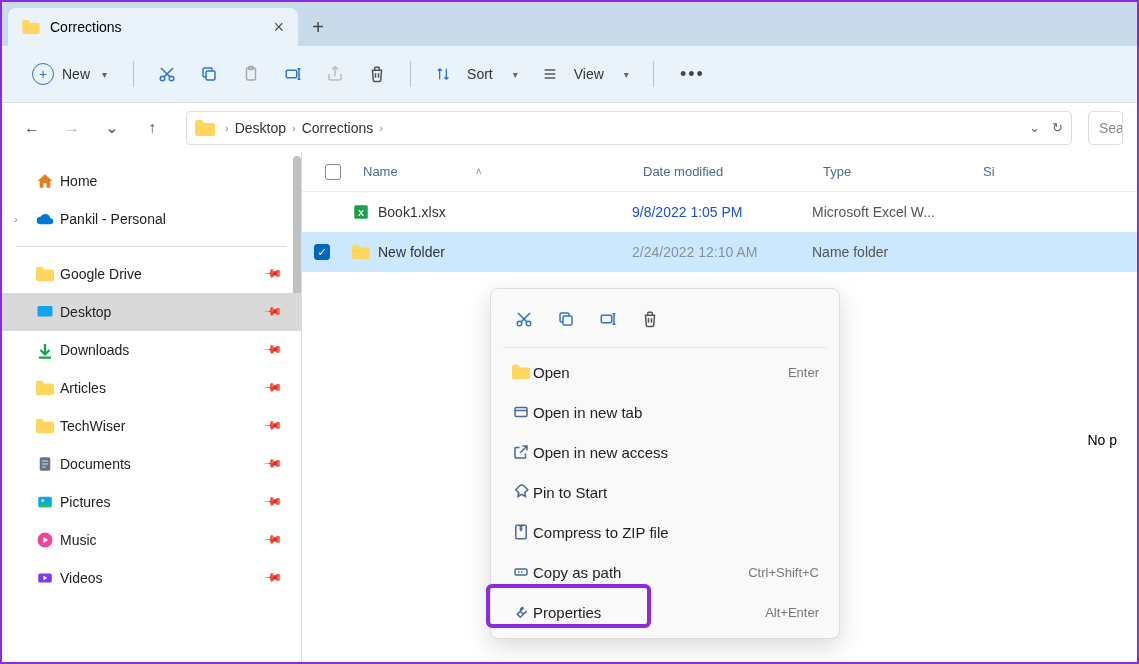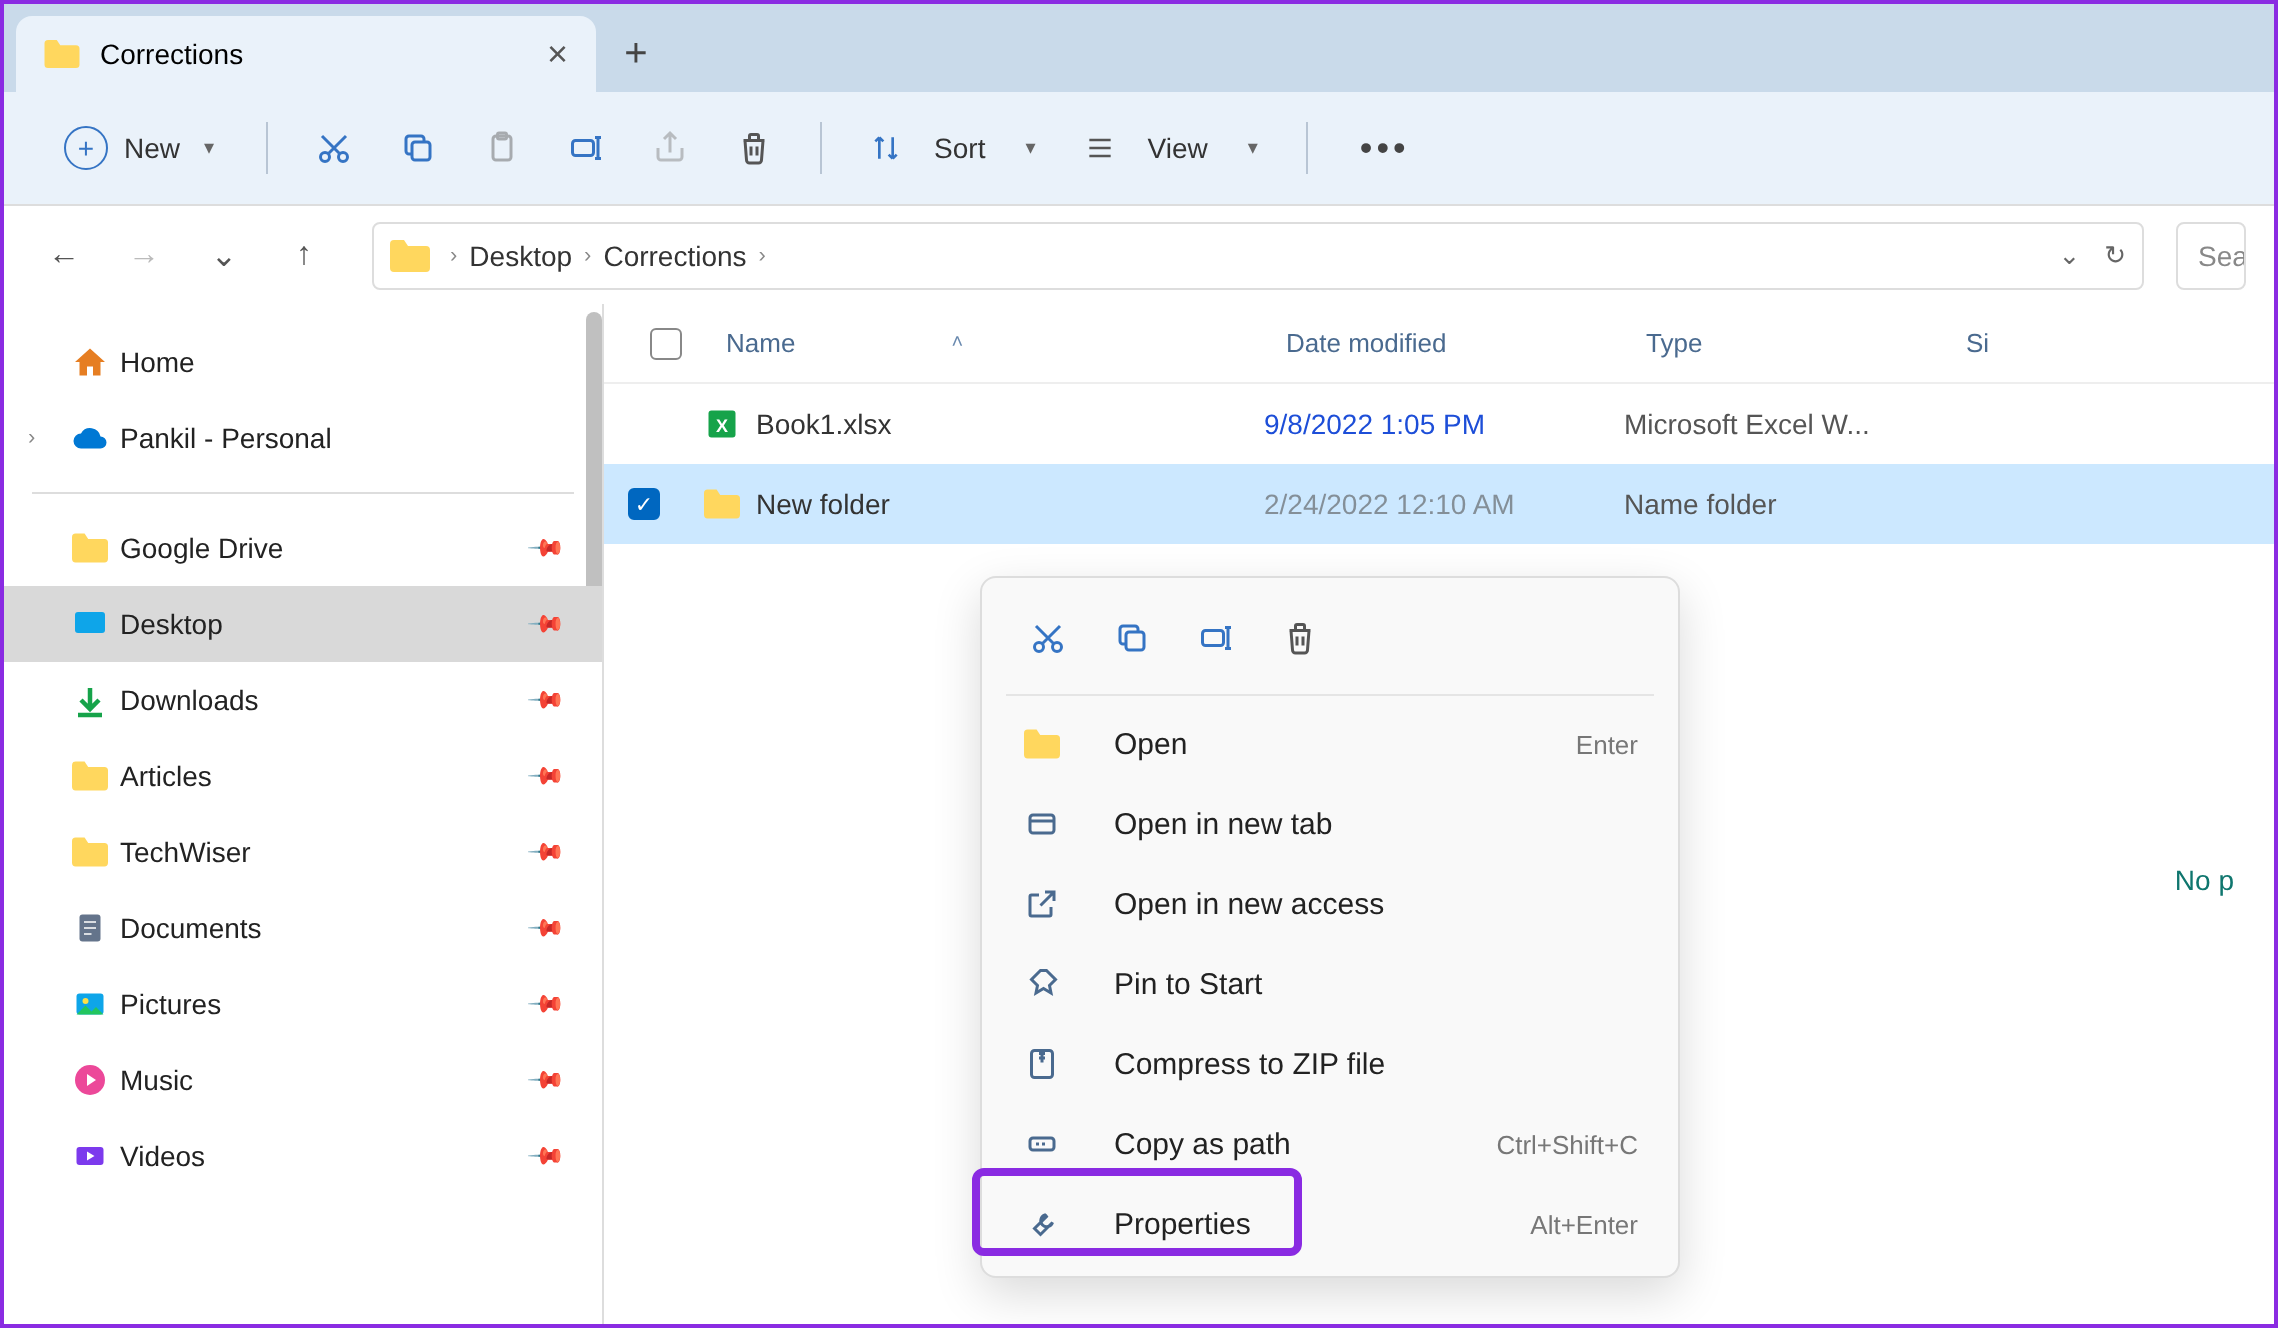--- a/index.html
+++ b/index.html
@@ -51,28 +51,28 @@
 .col-check { width: 38px; display: flex; align-items: center; }
 .col-name { width: 280px; display: flex; align-items: center; gap: 8px; }
 .col-date { width: 180px; }
 .col-type { width: 160px; }
 .col-size { width: 50px; }
 .sort-arrow { font-size: 10px; color: #6a8aaf; margin-left: 70px; }
 .list-row { height: 40px; display: flex; align-items: center; padding-left: 12px; font-size: 14px; color: #333; }
 .list-row.selected { background: #cce8ff; }
 .checkbox { width: 16px; height: 16px; border: 1.5px solid #888; border-radius: 3px; }
 .checkbox.checked { background: #0067c0; border-color: #0067c0; display: flex; align-items: center; justify-content: center; color: #fff; font-size: 11px; }
-.empty-msg { position: absolute; right: 20px; top: 280px; color: #0f766e; font-size: 14px; }
+.empty-msg { position: absolute; right: 20px; top: 280px; color: #000000; font-size: 14px; }
 
 
 .context-menu { position: absolute; left: 488px; top: 286px; width: 350px; background: #f9f9f9; border: 1px solid #ddd; border-radius: 8px; box-shadow: 0 8px 24px rgba(0,0,0,0.15); padding: 6px; z-index: 100; }
 .ctx-icons { display: flex; gap: 4px; padding: 6px 8px; }
 .ctx-icon-btn { width: 38px; height: 36px; display: flex; align-items: center; justify-content: center; border-radius: 4px; color: #4a6a8f; }
 .ctx-divider { height: 1px; background: #e5e5e5; margin: 4px 6px; }
-.ctx-item { height: 40px; display: flex; align-items: center; padding: 0 14px; gap: 26px; font-size: 15px; color: #222; border-radius: 4px; }
+.ctx-item { height: 40px; display: flex; align-items: center; padding: 0 14px; gap: 2px; font-size: 15px; color: #222; border-radius: 4px; }
 .ctx-item .shortcut { margin-left: auto; color: #777; font-size: 13px; }
 .ctx-item .ctx-icon { width: 20px; height: 20px; display: flex; align-items: center; justify-content: center; color: #4a6a8f; }
 .ctx-highlight { border: 4px solid #8a2be2; border-radius: 6px; position: absolute; left: 484px; top: 582px; width: 165px; height: 44px; z-index: 101; pointer-events: none; }
 
 
 .ico { width: 18px; height: 18px; display: inline-flex; align-items: center; justify-content: center; flex-shrink: 0; }
 svg { display: block; }
 </style>
 </head>
 <body>

